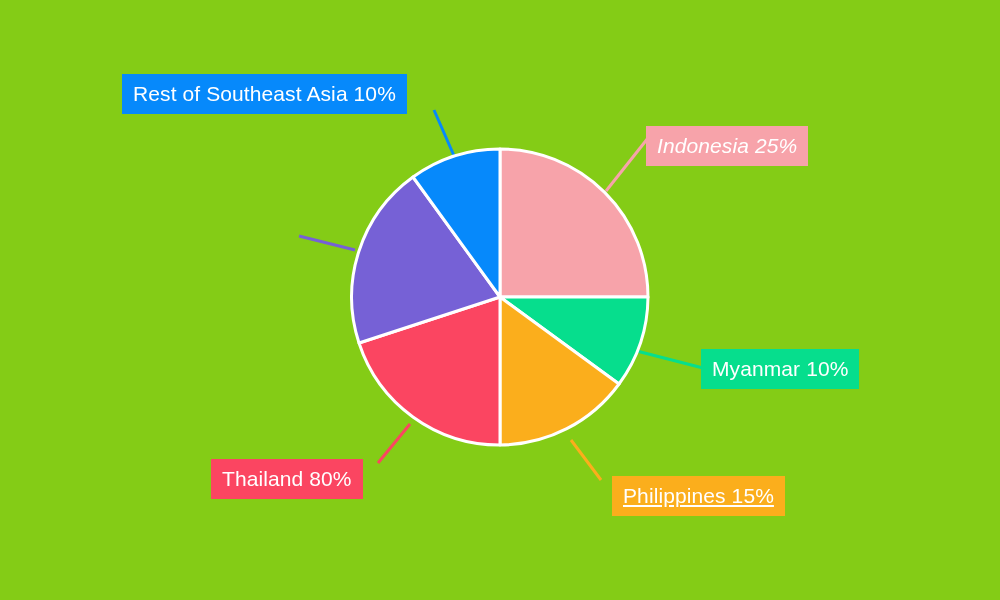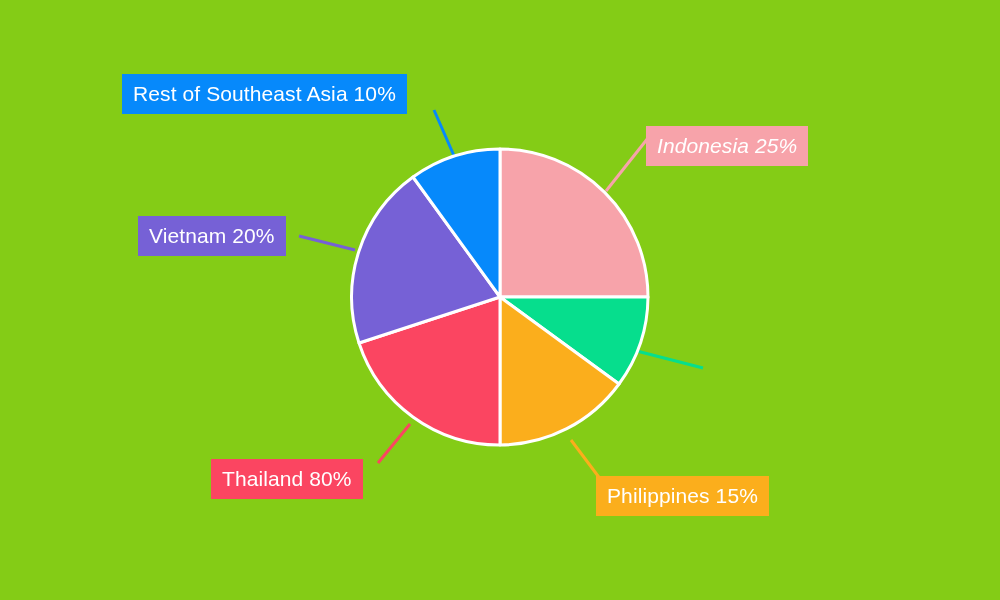--- a/index.html
+++ b/index.html
@@ -75,20 +75,20 @@
       <path class="pie-slice" fill="#7661d6" d="M 500 297 L 359 343 A 148 148 0 0 1 413 177 Z"></path>
 
       <path class="pie-slice" fill="#0689fb" d="M 500 297 L 413 177 A 148 148 0 0 1 500 149 Z"></path>
     </g>
   </svg>
 
   <div class="pie-label" style="left:122px; top:74px; background:#0689fb;">Rest of Southeast Asia 10%</div>
 
   <div class="pie-label" style="left:646px; top:126px; background:#f7a3aa;font-style:italic;">Indonesia 25%</div>
 
-  <div class="pie-label" style="left:138px; top:216px; background:#7661d6;">Vietnam 20%</div>
 
+  <div class="pie-label" style="left:701px; top:349px; background:#06de8d;">Myanmar 10%</div>
 
   <div class="pie-label" style="left:211px; top:459px; background:#fb4561;">Thailand 80%</div>
 
-  <div class="pie-label" style="left:596px; top:476px; background:#fbae1c;">Philippines 15%</div>
+  <div class="pie-label" style="left:612px; top:476px; background:#fbae1c;text-decoration:underline;">Philippines 15%</div>
 
 </div>
 
 </body></html>

